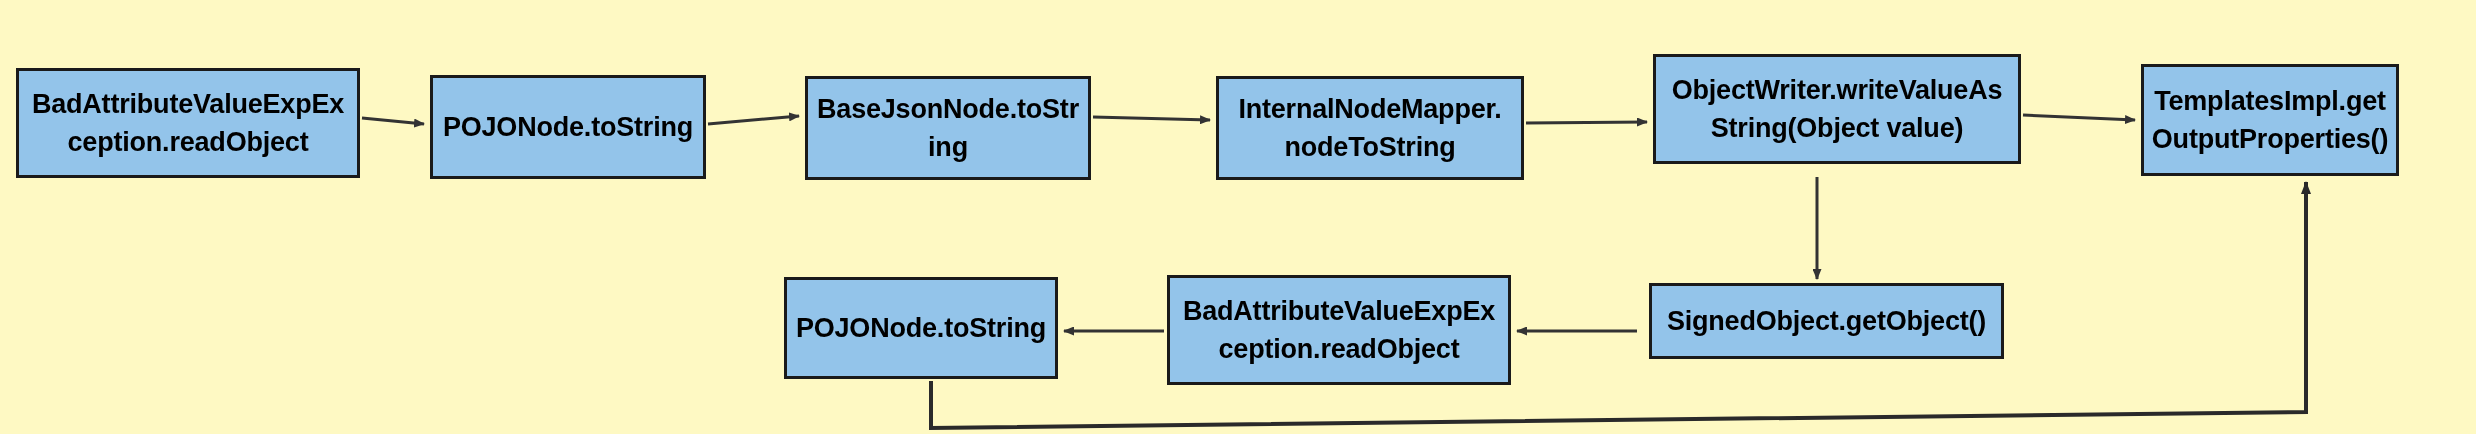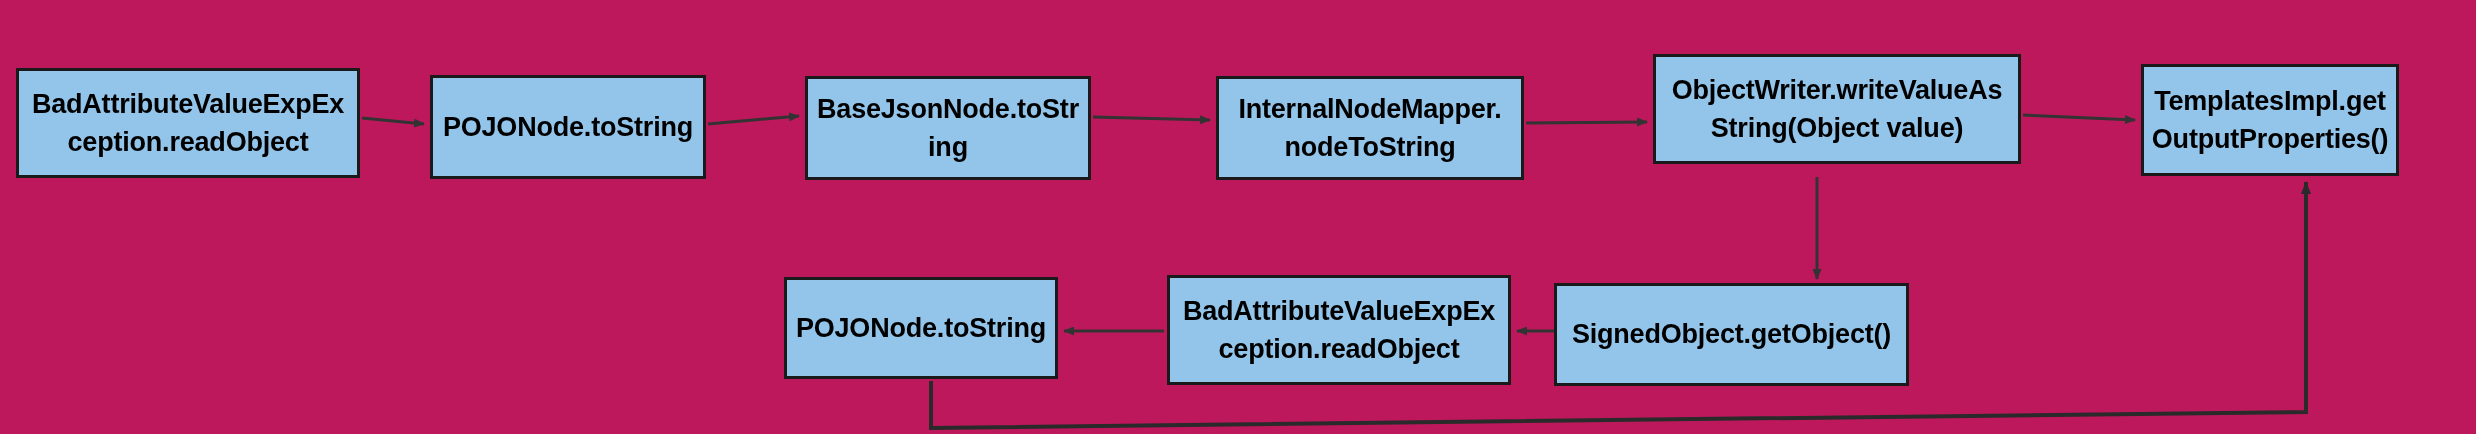--- a/index.html
+++ b/index.html
@@ -7,21 +7,21 @@
     padding: 0;
     background: #ffffff;
   }
   body {
     font-family: "Liberation Sans", sans-serif;
   }
   #canvas {
     position: relative;
     width: 2476px;
     height: 434px;
-    background: #be185d;
+    background: #fef9c3;
     overflow: hidden;
   }
   #edge-layer {
     position: absolute;
     left: 0;
     top: 0;
     width: 2476px;
     height: 434px;
     pointer-events: none;
   }
@@ -113,17 +113,17 @@
 
   <div class="node" style="left:784px; top:277px; width:274px; height:102px;">
     <span class="node-label">POJONode.toString</span>
   </div>
 
   <div class="node" style="left:1167px; top:275px; width:344px; height:110px;">
     <span class="node-label">BadAttributeValueExpEx
 ception.readObject</span>
   </div>
 
-  <div class="node" style="left:1554px; top:283px; width:355px; height:103px;">
+  <div class="node" style="left:1649px; top:283px; width:355px; height:76px;">
     <span class="node-label">SignedObject.getObject()</span>
   </div>
 
 </div>
 
 </body></html>

